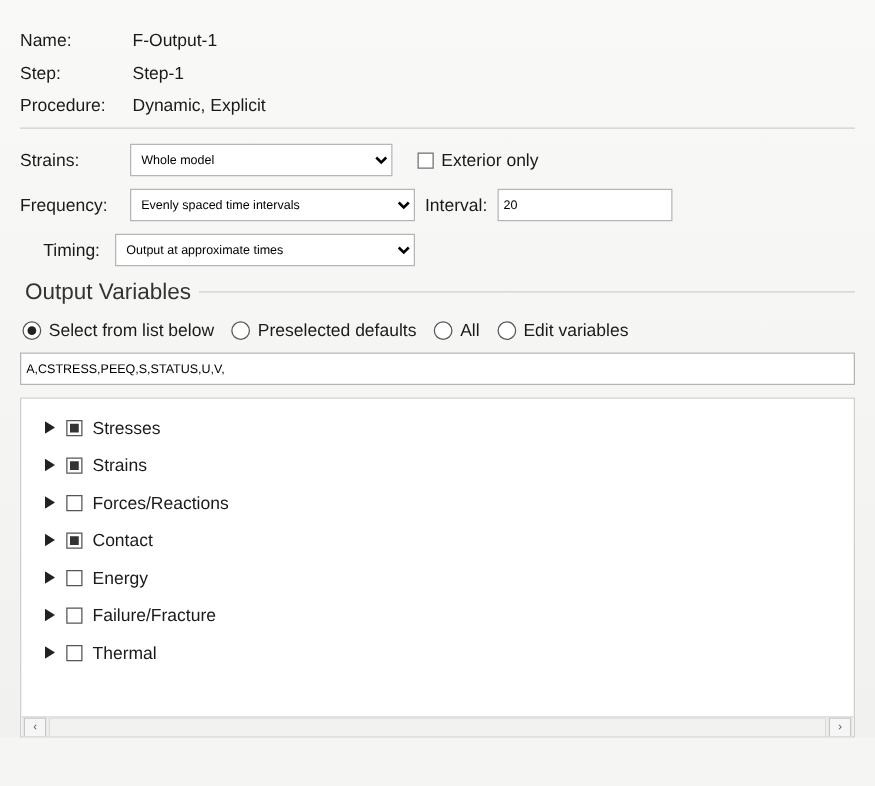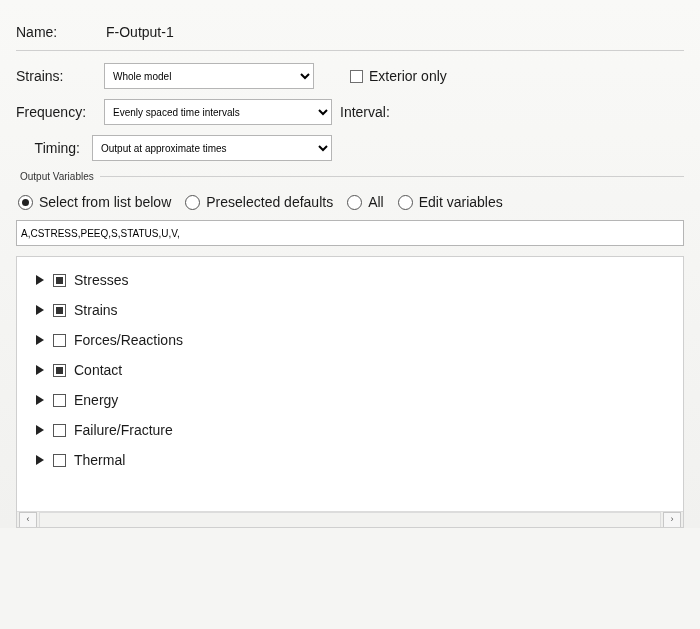--- a/index.html
+++ b/index.html
@@ -78,21 +78,21 @@
   fieldset.outvars {
     border: 1px solid #cfcfcf;
     border-left: none;
     border-right: none;
     border-bottom: none;
     margin: 8px 0 0 0;
     padding: 8px 0 0 0;
   }
   fieldset.outvars legend {
     padding: 0 6px 0 4px;
-    font-size: 10px;
+    font-size: 18px;
     color: #333;
   }
   .radio-row {
     display: flex;
     align-items: flex-start;
     gap: 14px;
     padding: 4px 0 10px 2px;
   }
   .radio {
     display: inline-flex;
@@ -190,40 +190,49 @@
 </style>
 </head>
 <body>
 
 <div class="dialog">
 
   <div class="info-row">
     <span class="lbl">Name:</span>
     <span>F-Output-1</span>
   </div>
+  <div class="info-row">
+    <span class="lbl">Step:</span>
+    <span>Step-1</span>
+  </div>
+  <div class="info-row">
+    <span class="lbl">Procedure:</span>
+    <span>Dynamic, Explicit</span>
+  </div>
 
   <hr class="sep">
 
   <div class="form-row">
     <span class="lbl">Strains:</span>
     <select class="domain-select">
       <option>Whole model</option>
     </select>
-    <span class="chk" style="margin-left:28px;justify-content:space-between;">
+    <span class="chk" style="margin-left:12px;justify-content:space-between;">
       <span class="box"></span>
       <span>Exterior only</span>
     </span>
   </div>
 
   <div class="form-row">
     <span class="lbl">Frequency:</span>
     <select class="freq-select">
       <option>Evenly spaced time intervals</option>
     </select>
     <span>Interval:</span>
+    <input type="text" class="interval-input" value="20" style="">
   </div>
 
   <div class="form-row">
     <span class="lbl timing">Timing:</span>
     <select class="timing-select">
       <option>Output at approximate times</option>
     </select>
   </div>
 
   <fieldset class="outvars">

